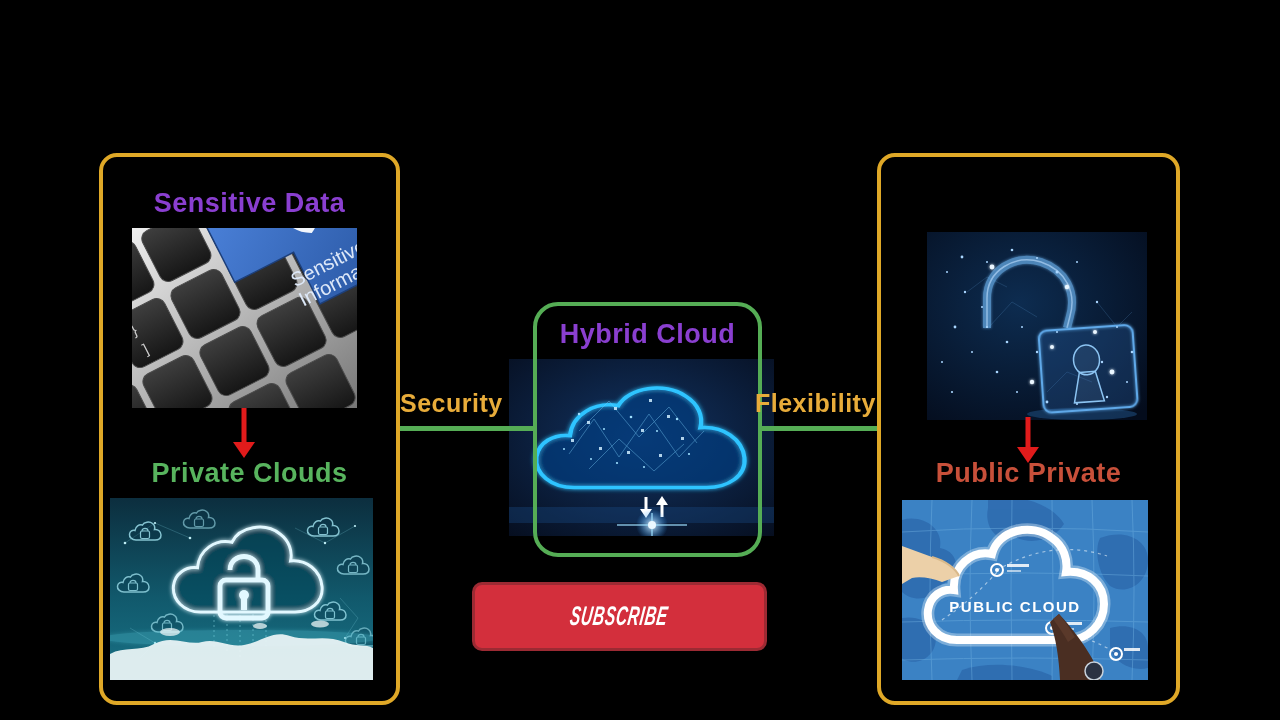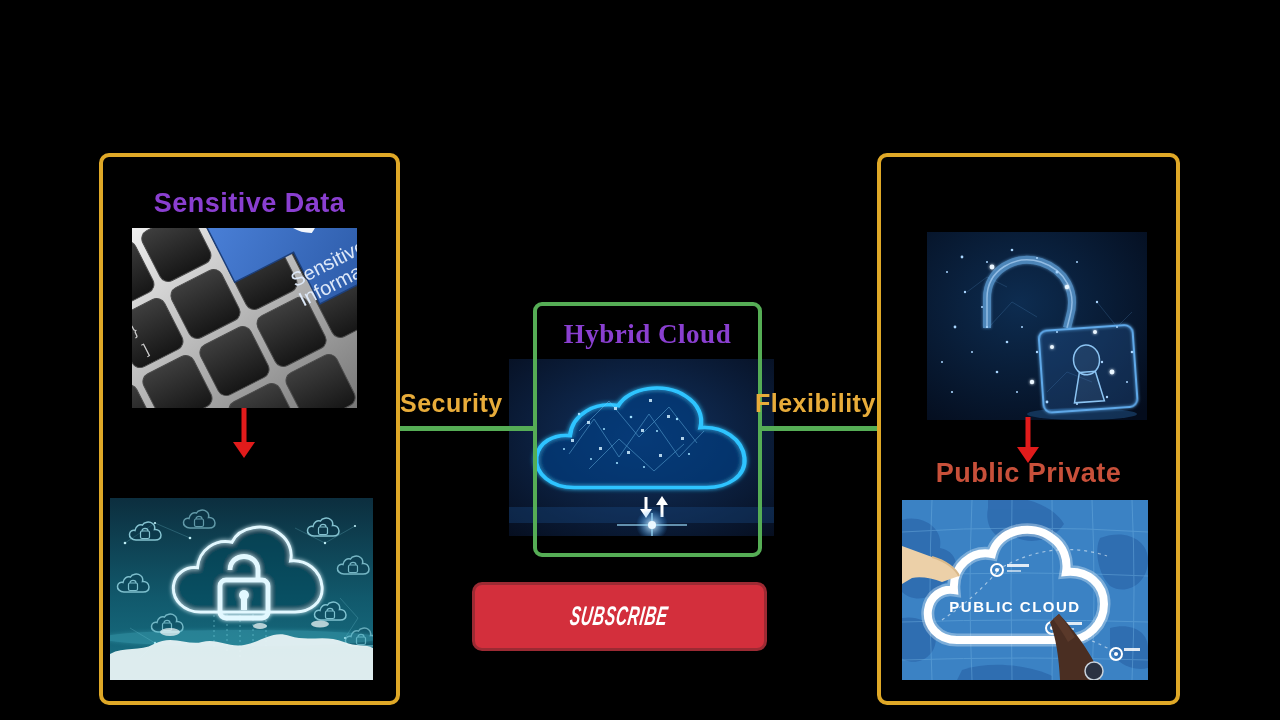--- a/index.html
+++ b/index.html
@@ -4,33 +4,33 @@
 <style>
   html,body{margin:0;padding:0}
   body{
     width:1280px;height:720px;position:relative;overflow:hidden;
     background:var(--background,#000);
     font-family:"Liberation Sans",sans-serif;
   }
   .panel{
     position:absolute;box-sizing:border-box;
     border:4px solid var(--panel-border,#dfa827);
-    border-radius:10px;background:transparent;
+    border-radius:18px;background:transparent;
   }
   .ptitle{
     position:absolute;left:0;right:0;text-align:center;
     font-size:27px;font-weight:bold;letter-spacing:.5px;line-height:32px;
     white-space:nowrap;
   }
   .img{position:absolute;display:block}
   .img svg{display:block}
   .arrow{position:absolute}
   .center-box{
     position:absolute;box-sizing:border-box;
-    border:4px solid var(--green,#55ad55);border-radius:9px;font-family:Liberation Serif, serif;
+    border:4px solid var(--green,#55ad55);border-radius:25px;
   }
   .connector{position:absolute;height:5px;background:var(--green,#55ad55)}
   .conn-label{
     position:absolute;text-align:left;font-size:25px;font-weight:bold;
     letter-spacing:.5px;color:var(--gold-text,#e8ac3a);white-space:nowrap;
   }
   .subscribe{
     position:absolute;box-sizing:border-box;display:flex;align-items:center;justify-content:center;
     background:var(--button-bg,#d32f3c);
     border:3px solid var(--button-border,#9c2a33);
@@ -129,20 +129,21 @@
     </svg>
   </div>
 
   <div class="arrow" style="left:130px;top:251px">
     <svg width="22" height="50" viewBox="0 0 22 50">
       <rect x="8.5" y="0" width="5" height="36" style="fill:var(--arrow-red,#e11b1b)"></rect>
       <polygon points="0,34 22,34 11,50" style="fill:var(--arrow-red,#e11b1b)"></polygon>
     </svg>
   </div>
 
+  <div class="ptitle c-green" style="top:300px">Private Clouds</div>
 
   <div class="img" style="left:7px;top:341px;width:263px;height:182px">
     <svg width="263" height="182" viewBox="0 0 263 182">
       <defs>
         <linearGradient id="pc-bg" x1="0" y1="0" x2="0" y2="1">
           <stop offset="0" stop-color="#0c2e3e"></stop>
             <stop offset=".55" stop-color="#11596c"></stop>
             <stop offset="1" stop-color="#197286"></stop>
         </linearGradient>
         <filter id="glow1" x="-40%" y="-40%" width="180%" height="180%">

